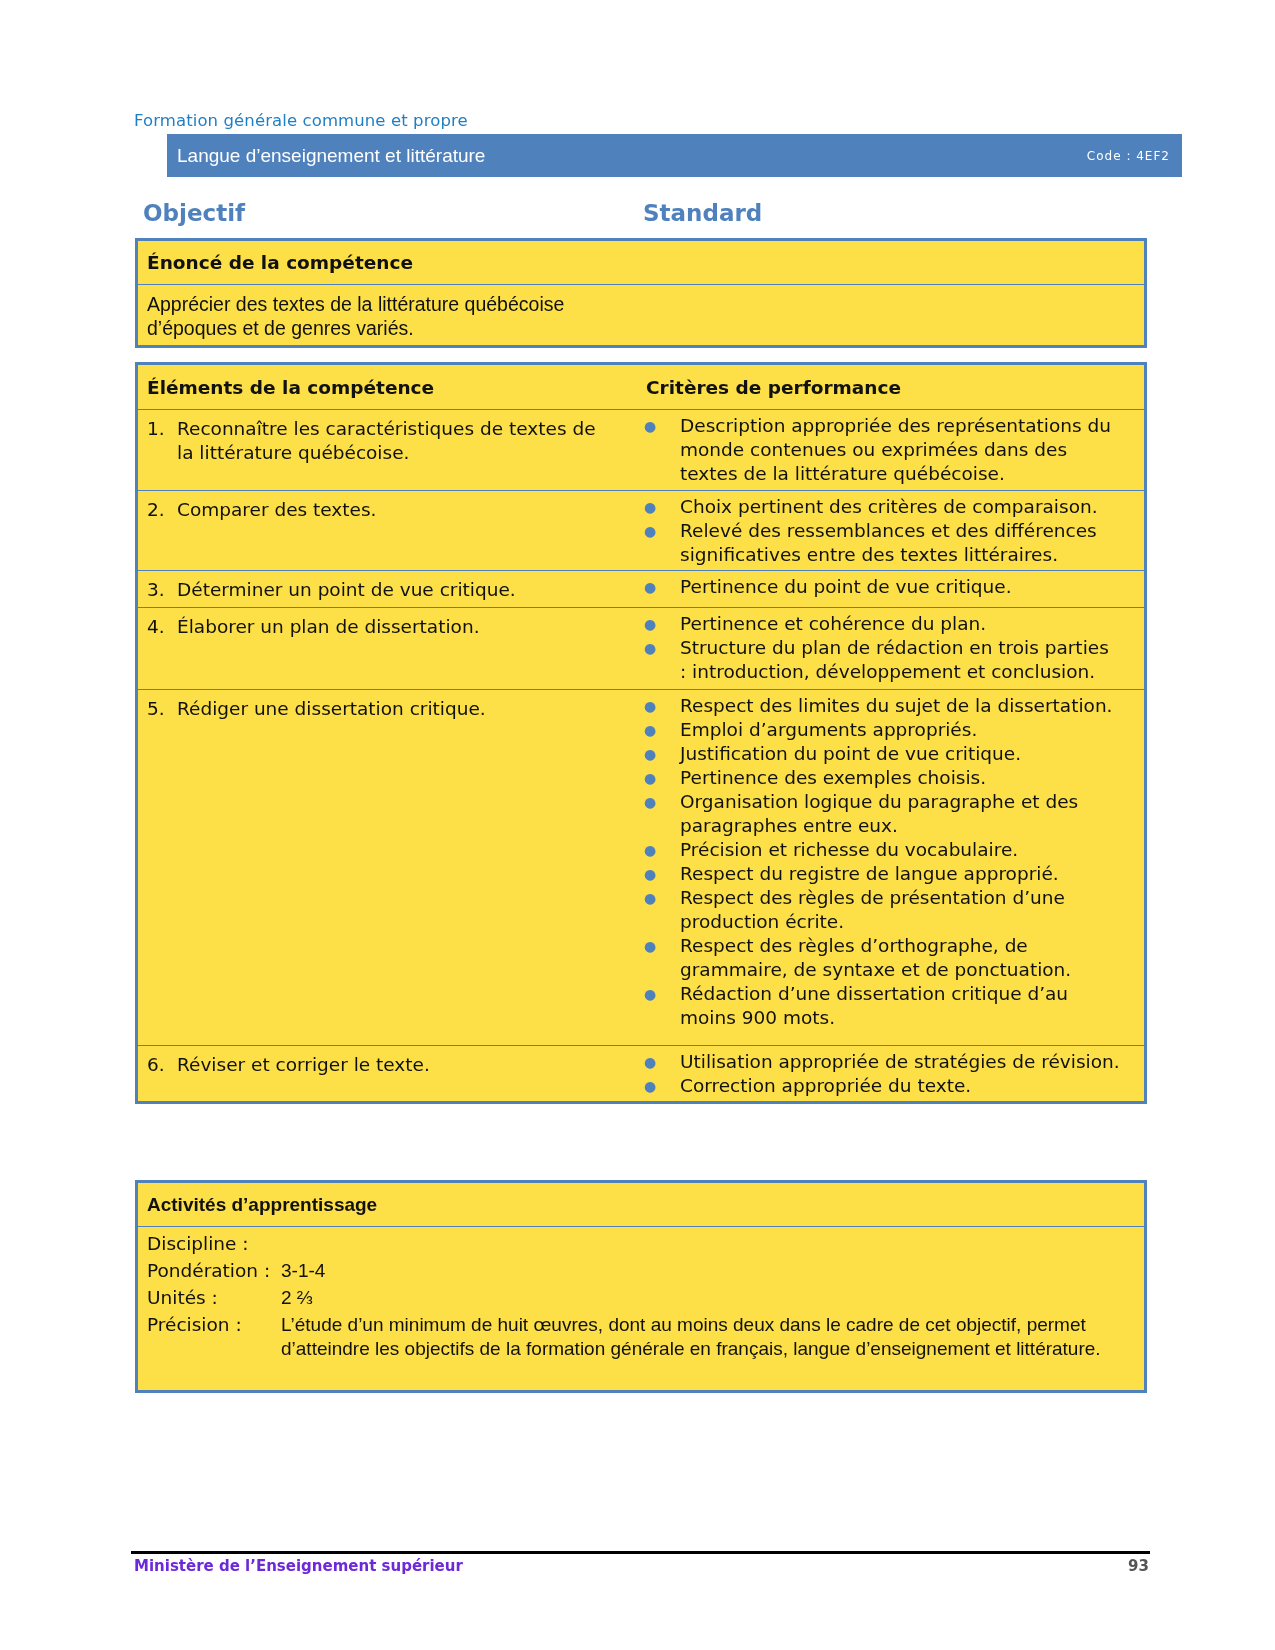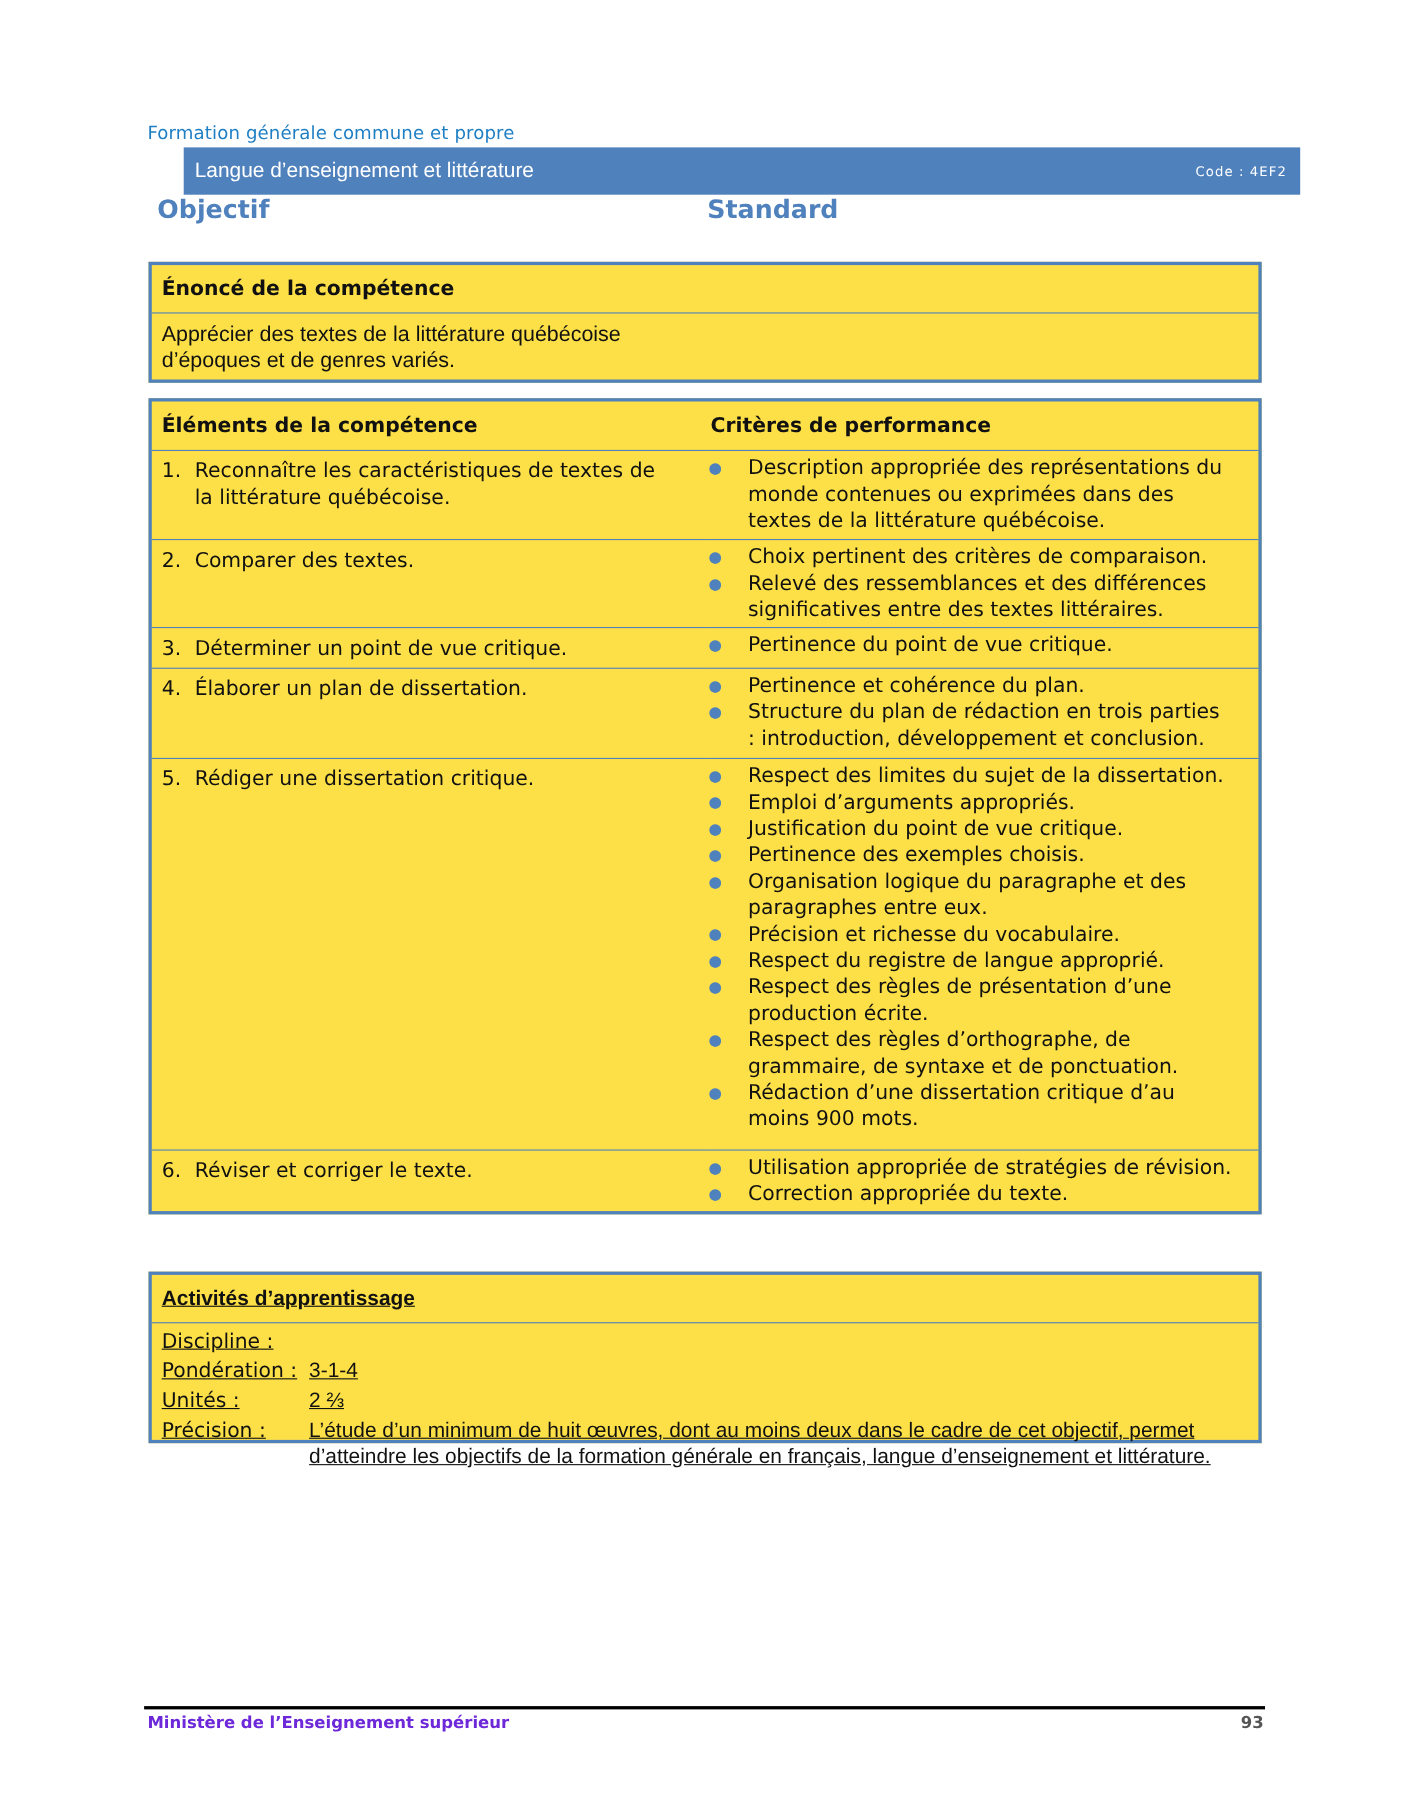--- a/index.html
+++ b/index.html
@@ -5,21 +5,21 @@
   html, body { margin:0; padding:0; background:#ffffff; }
   body { width:1275px; height:1650px; position:relative; overflow:hidden;
          font-family:"DejaVu Sans", sans-serif; color:#111; }
   .abs { position:absolute; }
   .section-tag { left:134px; top:74px; font-size:16.5px; color:#1f7fc4; letter-spacing:0.1px;margin-top:37px; }
   .title-bar { left:135px; top:134px; width:1015px; height:43px; background:#4f81bd; color:#fff;
                display:flex; align-items:center; justify-content:space-between; box-sizing:border-box;
                padding:0 12px 0 10px;margin-left:32px; }
   .title-bar .t { font-family:"Liberation Sans", sans-serif; font-size:19px; }
   .title-bar .c { font-size:12px; letter-spacing:1px; }
-  .obj-label { top:178px; font-weight:bold; font-size:23px; color:#4f81bd; }
+  .obj-label { top:200px; font-weight:bold; font-size:23px; color:#4f81bd; }
   .box { left:135px; width:1012px; border:3px solid #4f81bd; box-sizing:border-box; background:#fde047; }
   .box .hdr { height:44px; border-bottom:1.5px solid #4f81bd; display:flex; align-items:center;
               padding-left:9px; font-weight:bold; font-size:18.5px; box-sizing:border-box; }
   .enonce-body { padding:7px 9px 0 9px; font-family:"Liberation Sans", sans-serif; font-size:19.5px; line-height:24px; width:470px; }
   table.crit { border-collapse:collapse; width:100%; }
   table.crit td { vertical-align:top; border-top:1.5px solid #4f81bd; padding:0; }
   table.crit tr.head td { border-top:none; height:44px; vertical-align:middle; font-weight:bold; font-size:18.5px; }
   .lcol { width:495px; }
   .elem { display:flex; padding:7px 0 0 9px; font-size:18.5px; line-height:24px; }
   .elem .num { width:30px; flex:none; }
@@ -204,21 +204,21 @@
                 <span class="bul">●</span>
                 <span class="txt">Correction appropriée du texte.</span>
               </li>
             </ul>
           </td>
         </tr>
       </tbody>
   </table>
 </div>
 
-<div class="abs box" style="top:1156px; height:156px;text-decoration:underline;">
+<div class="abs box" style="top:1180px; height:213px;">
   <div class="hdr" style="font-family:'Liberation Sans', sans-serif; font-size:19px;">Activités d’apprentissage</div>
   <div class="act-body">
     <div class="act-row">
       <span class="lab">Discipline :</span>
     </div>
     <div class="act-row">
       <span class="lab">Pondération :</span>
       <span class="val">3-1-4</span>
     </div>
     <div class="act-row">

